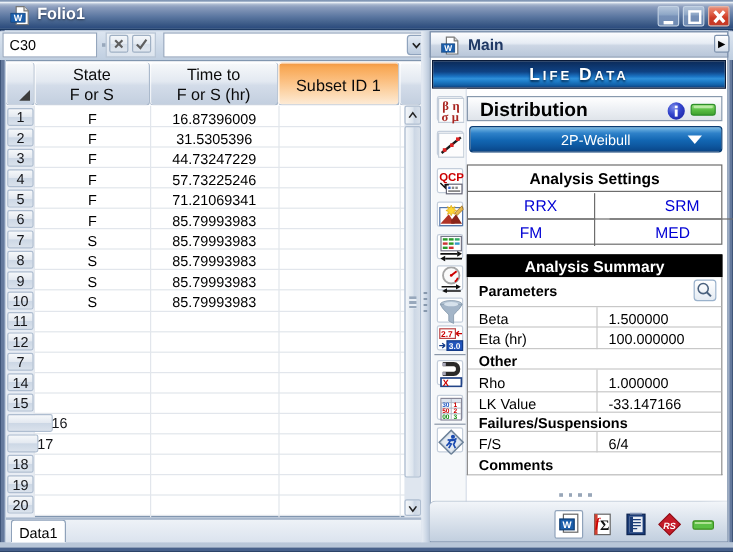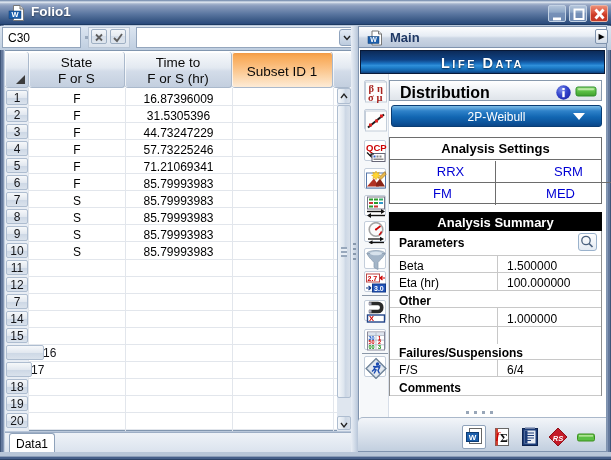--- a/index.html
+++ b/index.html
@@ -353,20 +353,24 @@
       <span class="lab">Eta (hr)</span>
       <span class="val">100.000000</span>
     </div>
   <div class="srow sec" style="top:60px;height:17px">
       <span class="lab">Other</span>
     </div>
   <div class="srow" style="top:77px;height:19px">
       <span class="lab" style="top:4px">Rho</span>
       <span class="val" style="top:4px">1.000000</span>
     </div>
+  <div class="srow" style="top:96px;height:17px">
+      <span class="lab">LK Value</span>
+      <span class="val">-33.147166</span>
+    </div>
   <div class="srow sec" style="top:113px;height:16px">
       <span class="lab" style="top:2px">Failures/Suspensions</span>
     </div>
   <div class="srow" style="top:129px;height:17px">
       <span class="lab">F/S</span>
       <span class="val">6/4</span>
     </div>
   <div class="srow sec" style="top:146px;height:19px">
       <span class="lab" style="top:4px">Comments</span>
     </div>

